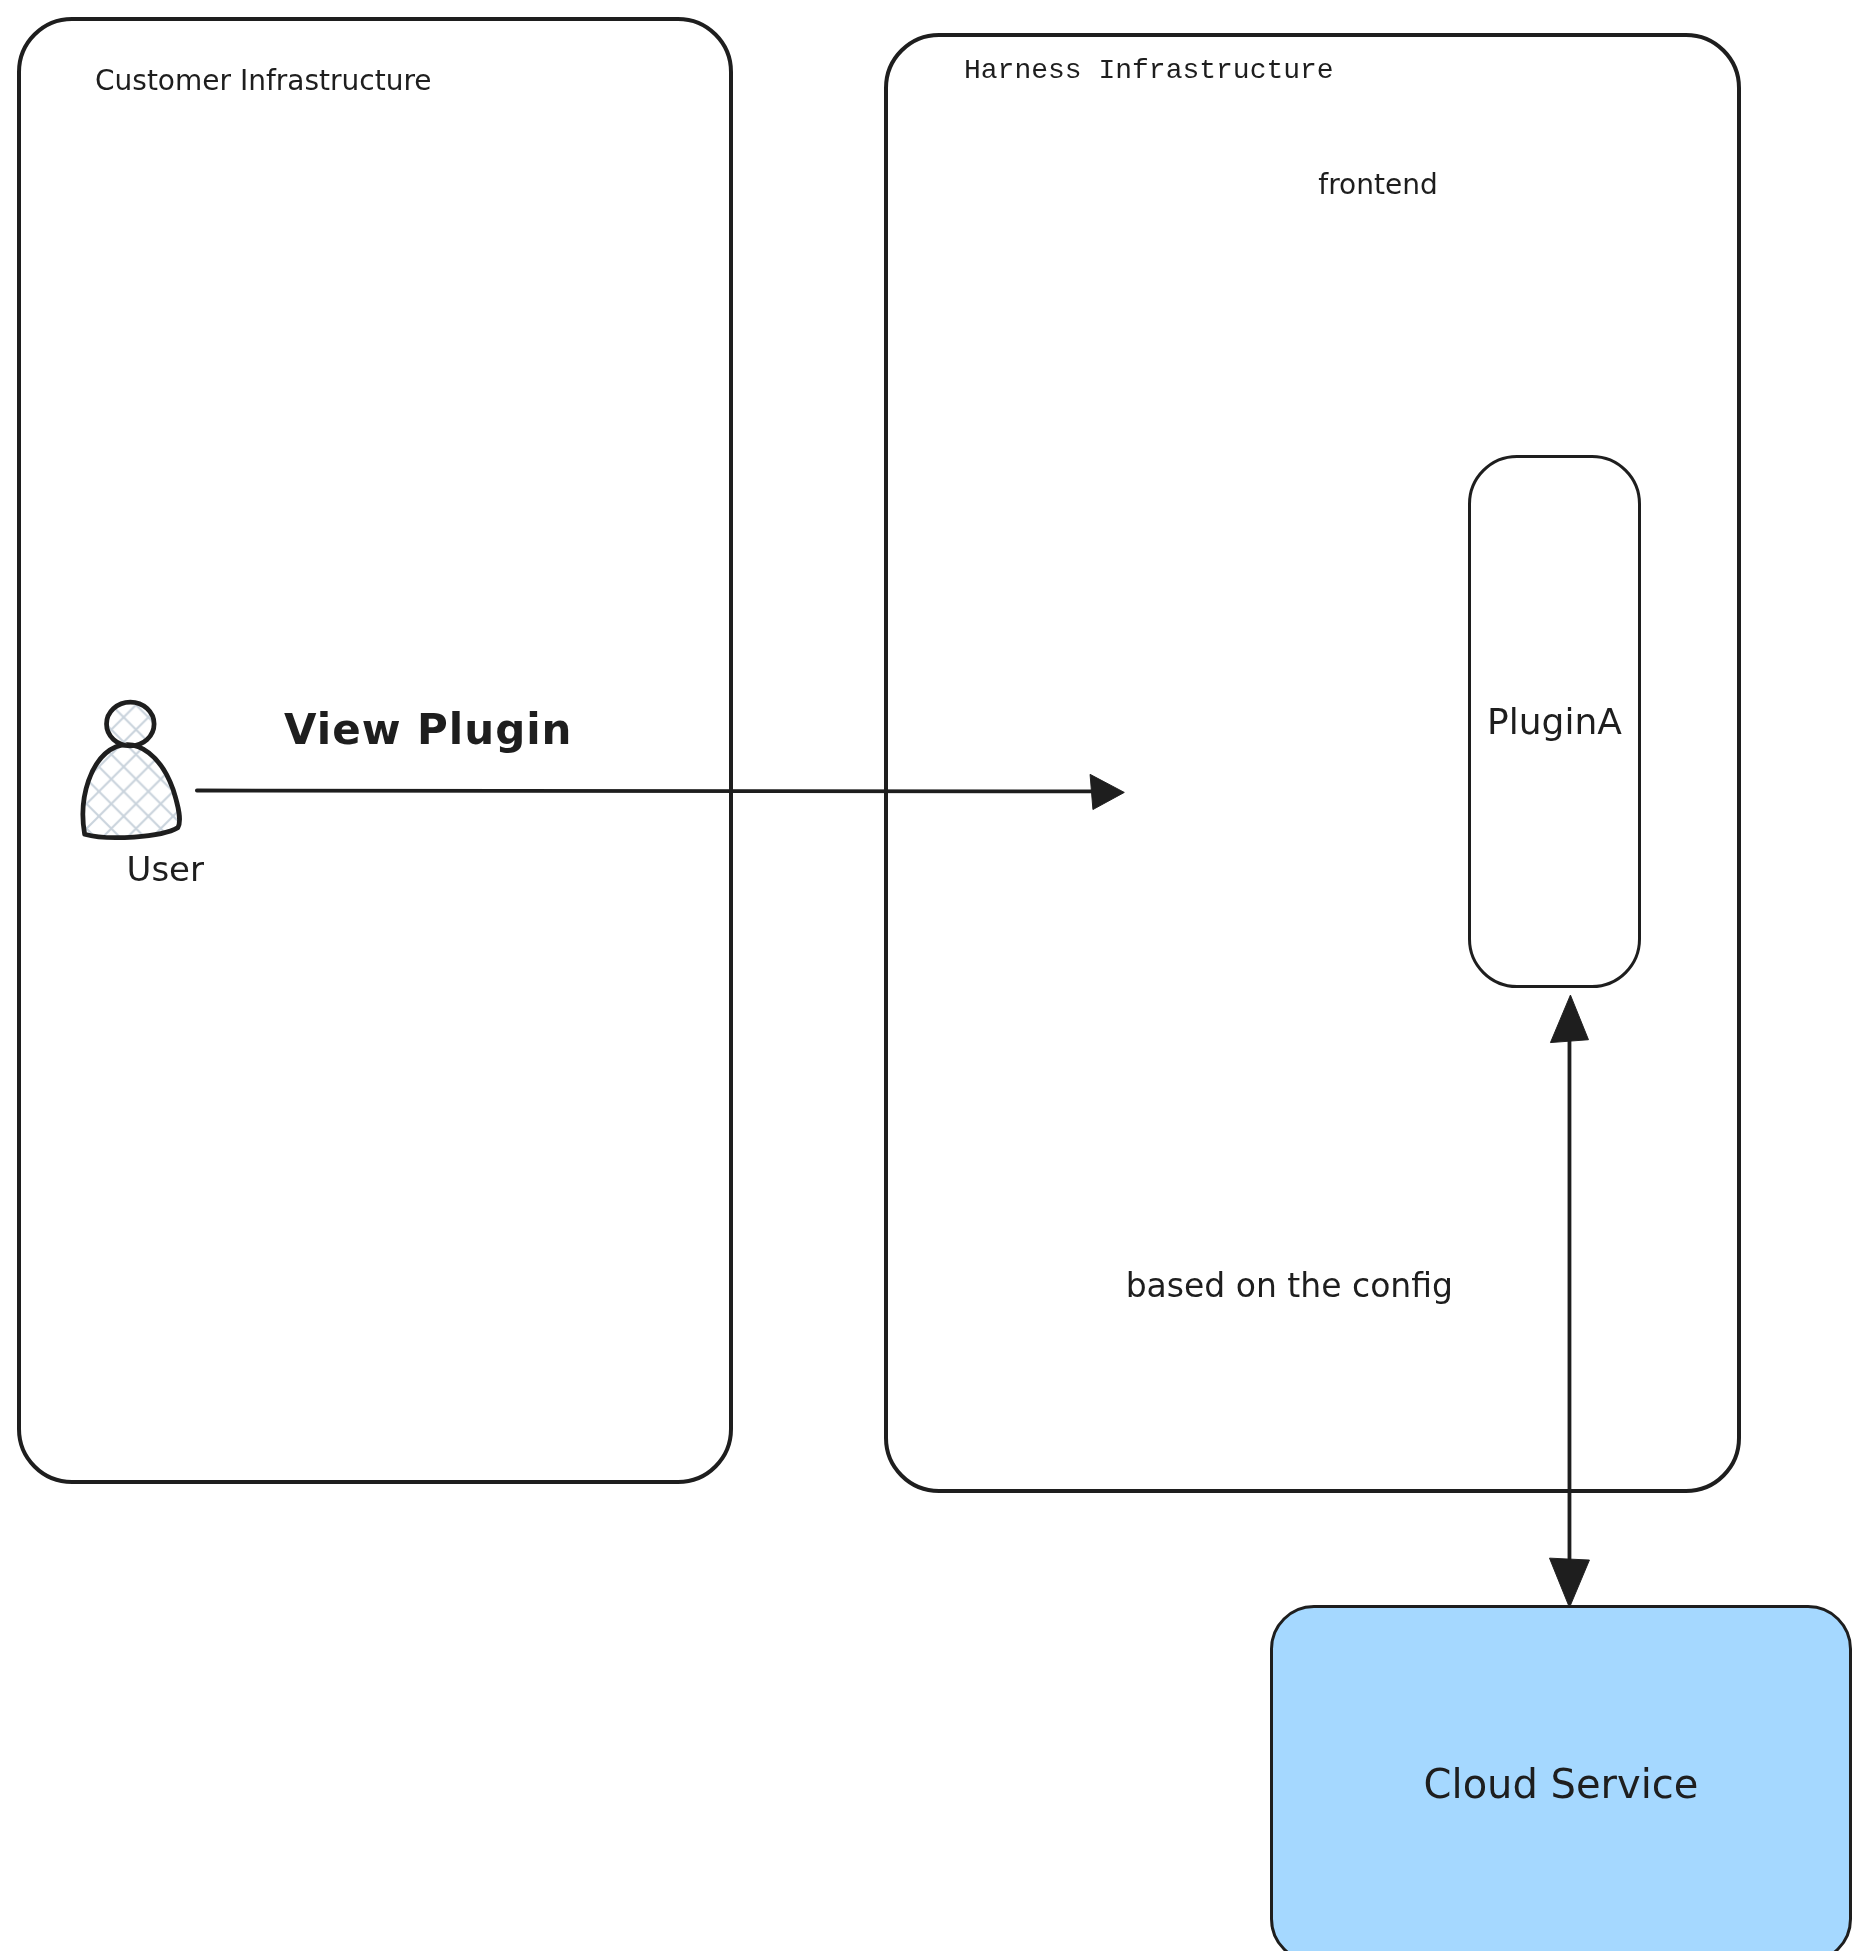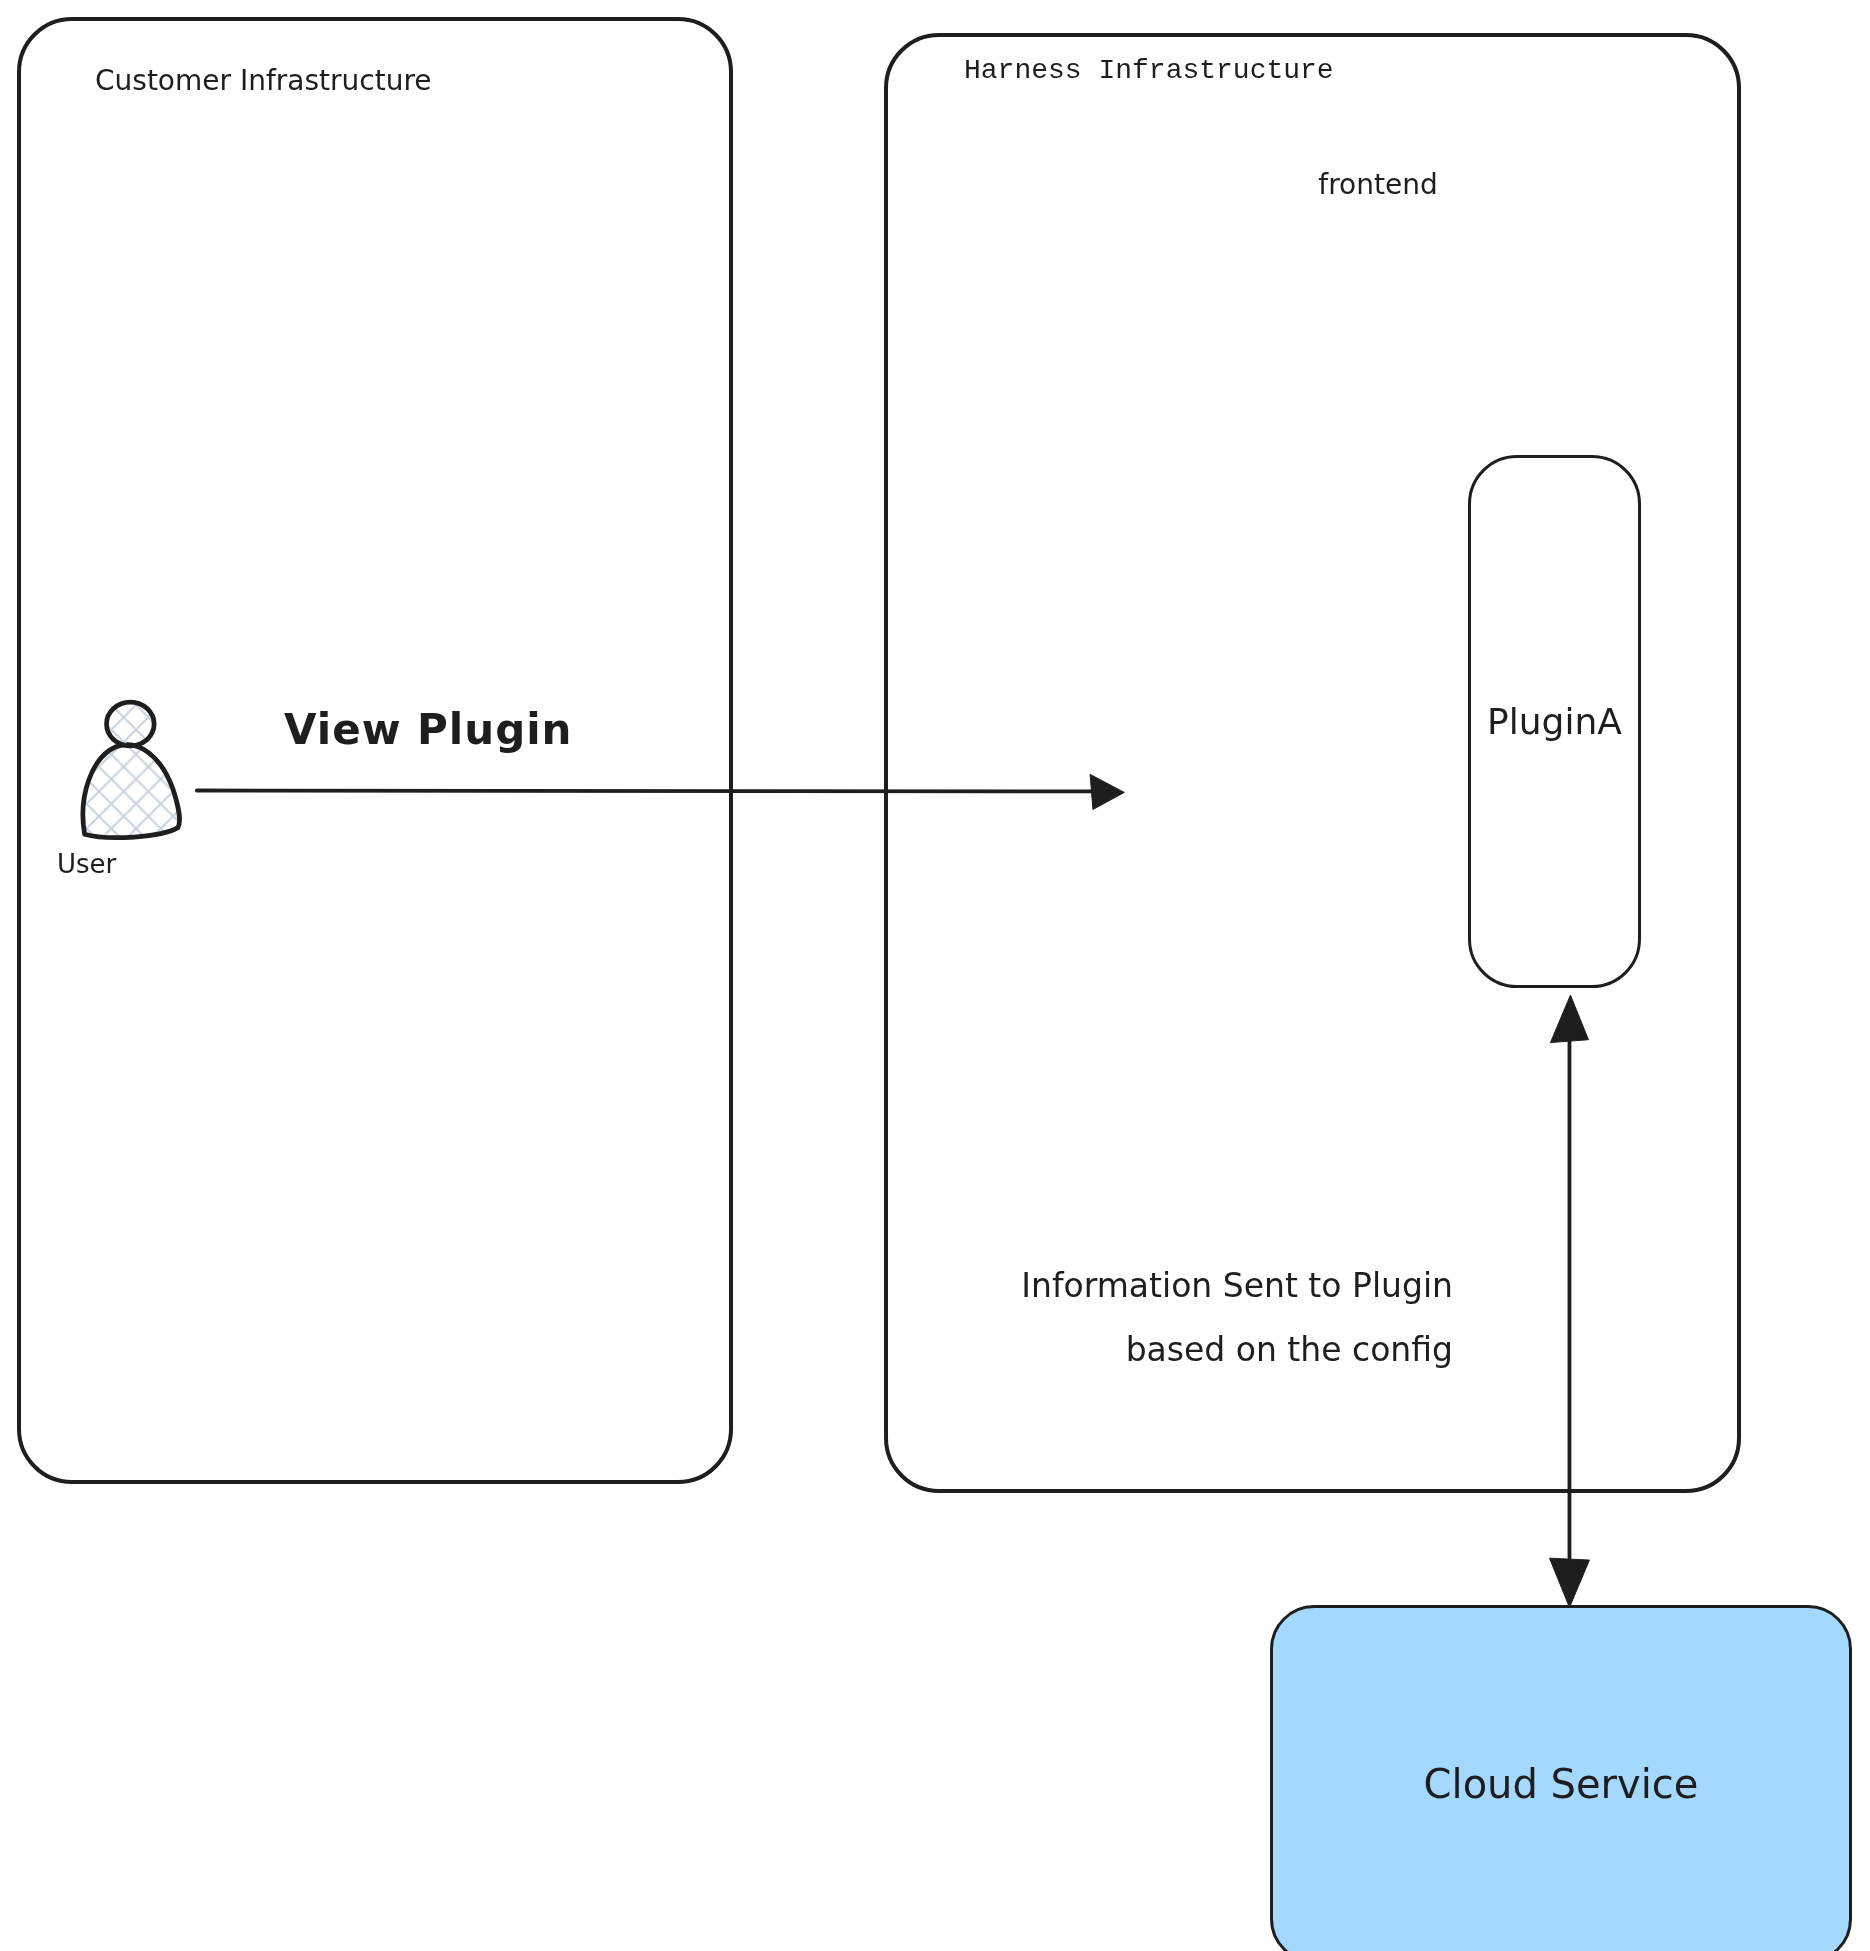--- a/index.html
+++ b/index.html
@@ -38,21 +38,21 @@
     position: absolute;
     white-space: nowrap;
     color: var(--stroke);
     font-size: 28px;
     line-height: 1.25;
   }
   .customer-title { left: 95px;  top: 63px; }
   .harness-title  { left: 964px;  top: 53px; font-family: Liberation Mono, monospace; }
   .frontend-label { left: 1245px; top: 167px; width: 266px; text-align: center; }
   .view-plugin-label { left: 284px; top: 704px; font-size: 42px; font-weight: 700; letter-spacing: 1px; }
-  .user-label { left: 57px; top: 848px; width: 147px; text-align: left; font-size: 26px; }
+  .user-label { left: 57px; top: 848px; width: 147px; text-align: right; font-size: 34px; }
   .info-label {
     right: 418px; top: 1254px;
     text-align: right;
     font-size: 33px;
     line-height: 64px;
   }
   .box-text { text-align: center; font-size: 36px; line-height: 46px; }
   .cloud-text { font-size: 40px; }
   #overlay {
     position: absolute;
@@ -105,18 +105,17 @@
       <polygon class="arrowhead" points="1650,1690 1629,1638 1671,1640"></polygon>
     </g>
   </svg>
 
   <div class="label customer-title">Customer Infrastructure</div>
   <div class="label harness-title">Harness Infrastructure</div>
   <div class="label frontend-label">frontend</div>
   <div class="label view-plugin-label">View Plugin</div>
   <div class="label user-label">User</div>
   <div class="label info-label">
-    <div>Information Sent to Plugin</div>
     <div>based on the config</div>
   </div>
 
 </div>
 
 
 </body></html>

